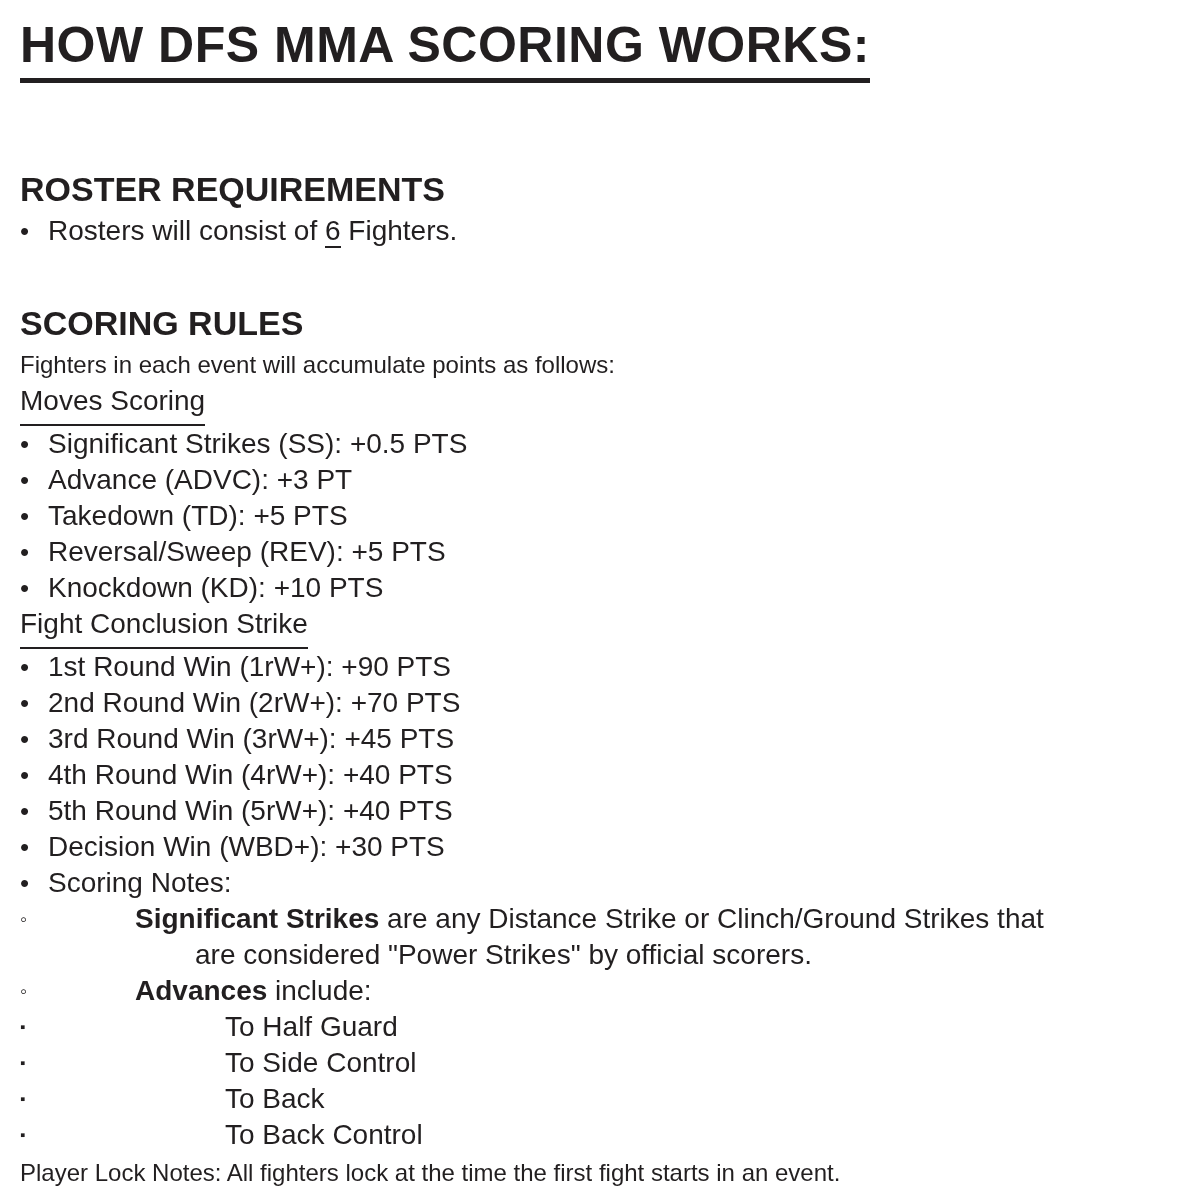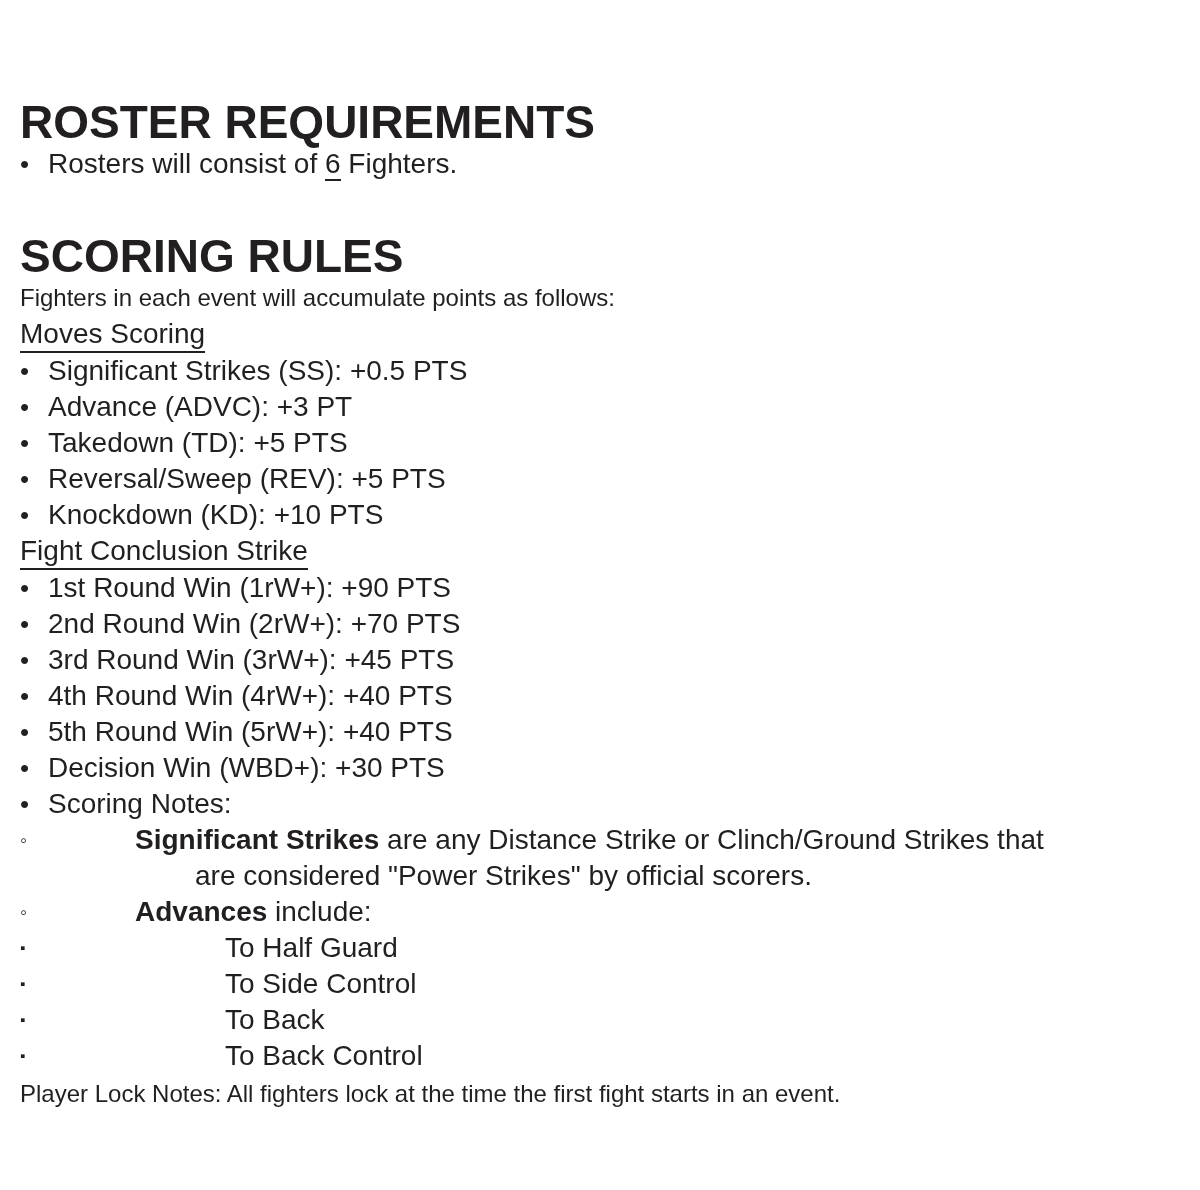--- a/index.html
+++ b/index.html
@@ -24,42 +24,42 @@
     font-size: 50px;
     line-height: 58px;
     font-weight: 700;
     letter-spacing: 0.5px;
     border-bottom: 5px solid #221f20;
     padding-bottom: 4px;
   }
   
   .section-heading {
     margin: 0;
-    font-size: 46px;
+    font-size: 34px;
     line-height: 48px;
     font-weight: 700;
     letter-spacing: 0px;
   }
   .heading-roster { margin-top: 82px; }
   .heading-scoring { margin-top: 50px; }
 
   .body-text {
     font-size: 24px;
     line-height: 36px;
     font-weight: 400;
   }
   
   .sub-heading {
     font-size: 28px;
     line-height: 36px;
   }
   .sub-heading .underlined-text {
     display: inline-block;
     border-bottom: 2px solid #221f20;
-    padding-bottom: 1px;
+    padding-bottom: 7px;
     line-height: 33px;
   }
   
   .bullet-row {
     display: flex;
     align-items: flex-start;
     font-size: 28px;
     line-height: 36px;
   }
   .bullet-marker {
@@ -102,20 +102,21 @@
   }
   .player-lock {
     margin-top: 2px;
   }
 </style>
 </head>
 <body>
 
 <div class="page">
 
+  <h1 class="doc-title">HOW DFS MMA SCORING WORKS:</h1>
 
   <h2 class="section-heading heading-roster">ROSTER REQUIREMENTS</h2>
 
   <div class="bullet-row">
     <span class="bullet-marker">•</span>
     <span class="bullet-text"><span>Rosters will consist of </span><span class="num-underline">6</span><span> Fighters.</span></span>
   </div>
 
   <h2 class="section-heading heading-scoring">SCORING RULES</h2>
 

